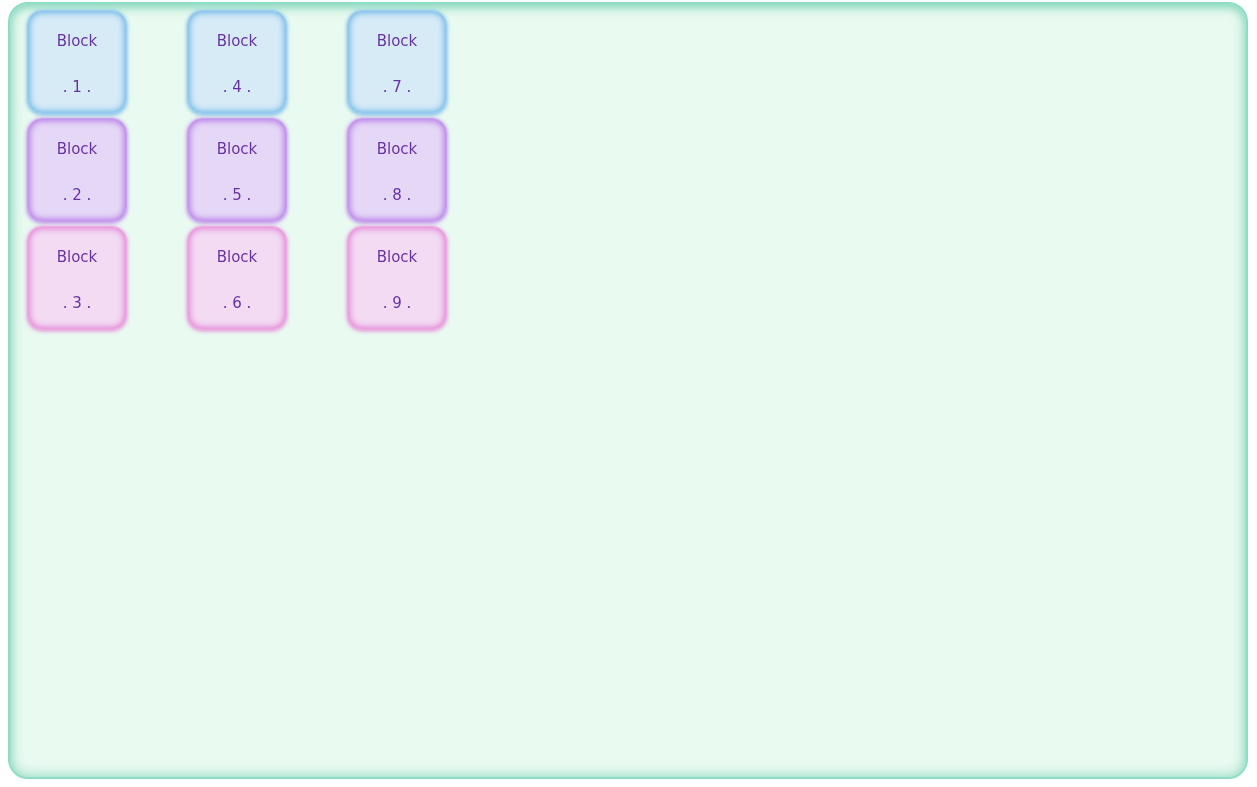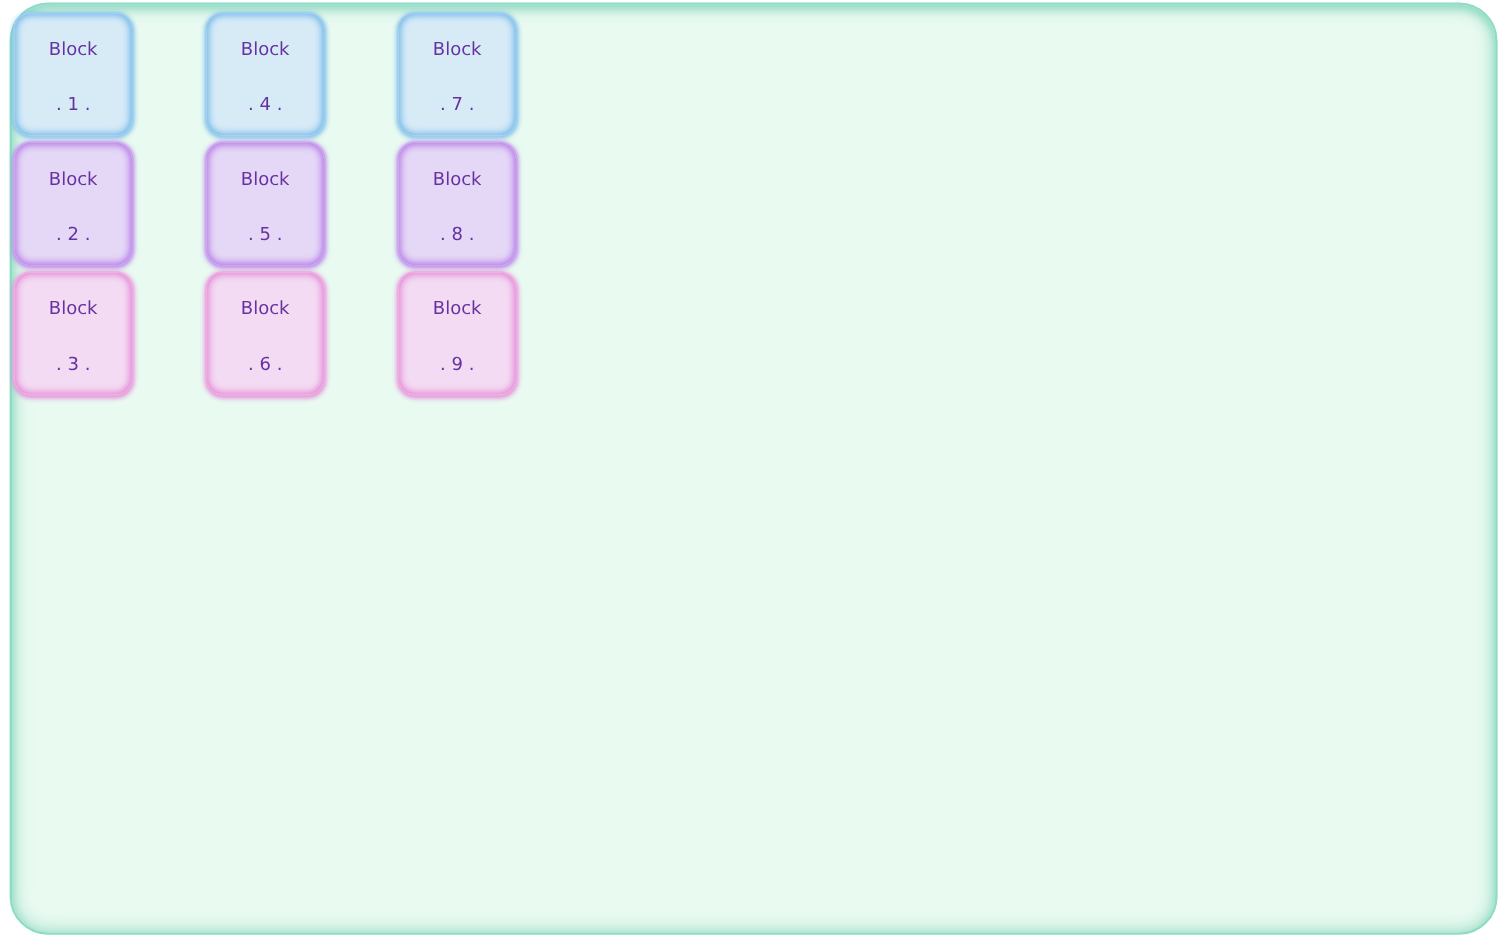--- a/index.html
+++ b/index.html
@@ -36,24 +36,25 @@
   }
 
   .page-container {
     position: absolute;
     left: 8px;
     top: 2px;
     right: 9px;
     bottom: 8px;
     background: var(--container-bg);
     border: 2px solid var(--container-rim);
-    border-radius: 32px;
+    border-radius: 20px;
     box-shadow:
       inset 0 0 12px 3px var(--container-glow),
       inset 0 3px 6px 1px var(--container-glow);
+    padding-left: 16px;
   }
 
   .block-grid {
     display: flex;
     flex-direction: row;
     gap: 60px;
     padding: 6px 0 0 1px;
   }
 
   .block-column {

